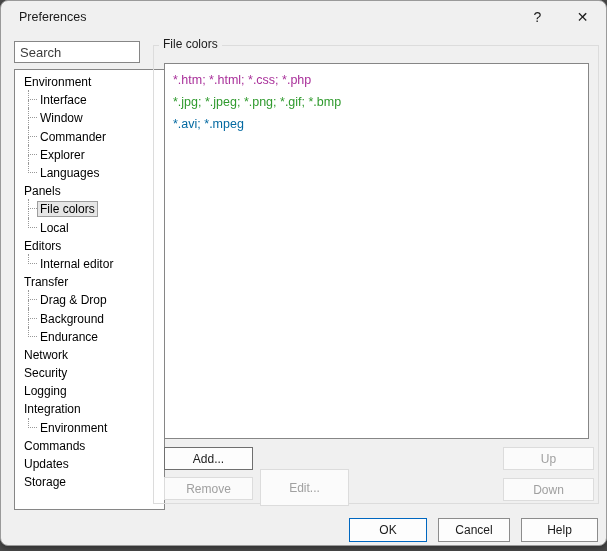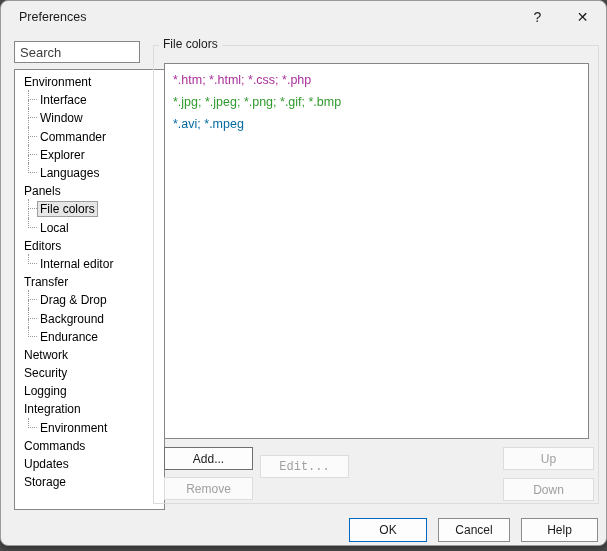--- a/index.html
+++ b/index.html
@@ -68,21 +68,21 @@
   }
   .color-row { line-height:22px; padding-left:8px; font-size:12.5px; white-space:nowrap; }
   
   .btn {
     position:absolute; border-radius:0; font-family:"Liberation Sans",sans-serif;
     font-size:12px; color:#1b1b1b; background:#fdfdfd; border:1px solid #8c8c8c;
     text-align:center; cursor:default;
   }
   .btn:disabled, .btn.disabled { color:#a0a0a0; background:#fbfbfb; border-color:#dcdcdc; }
   .btn-add    { left:163px; top:446px; width:89px; height:23px; border-color:#6f6f6f; }
-  .btn-edit   { left:259px; top:454px; width:89px; height:23px;font-family:Liberation Mono, monospace; }
+  .btn-edit   { left:259px; top:468px; width:89px; height:37px; }
   .btn-remove { left:163px; top:476px; width:89px; height:23px; }
   .btn-up     { left:502px; top:446px; width:91px; height:23px; }
   .btn-down   { left:502px; top:477px; width:91px; height:23px; }
   .btn-ok     { left:348px; top:517px; width:78px; height:24px; border:1.5px solid #0067c0; }
   .btn-cancel { left:437px; top:517px; width:72px; height:24px; }
   .btn-help   { left:520px; top:517px; width:77px; height:24px; }
 </style>
 </head>
 <body>
 

